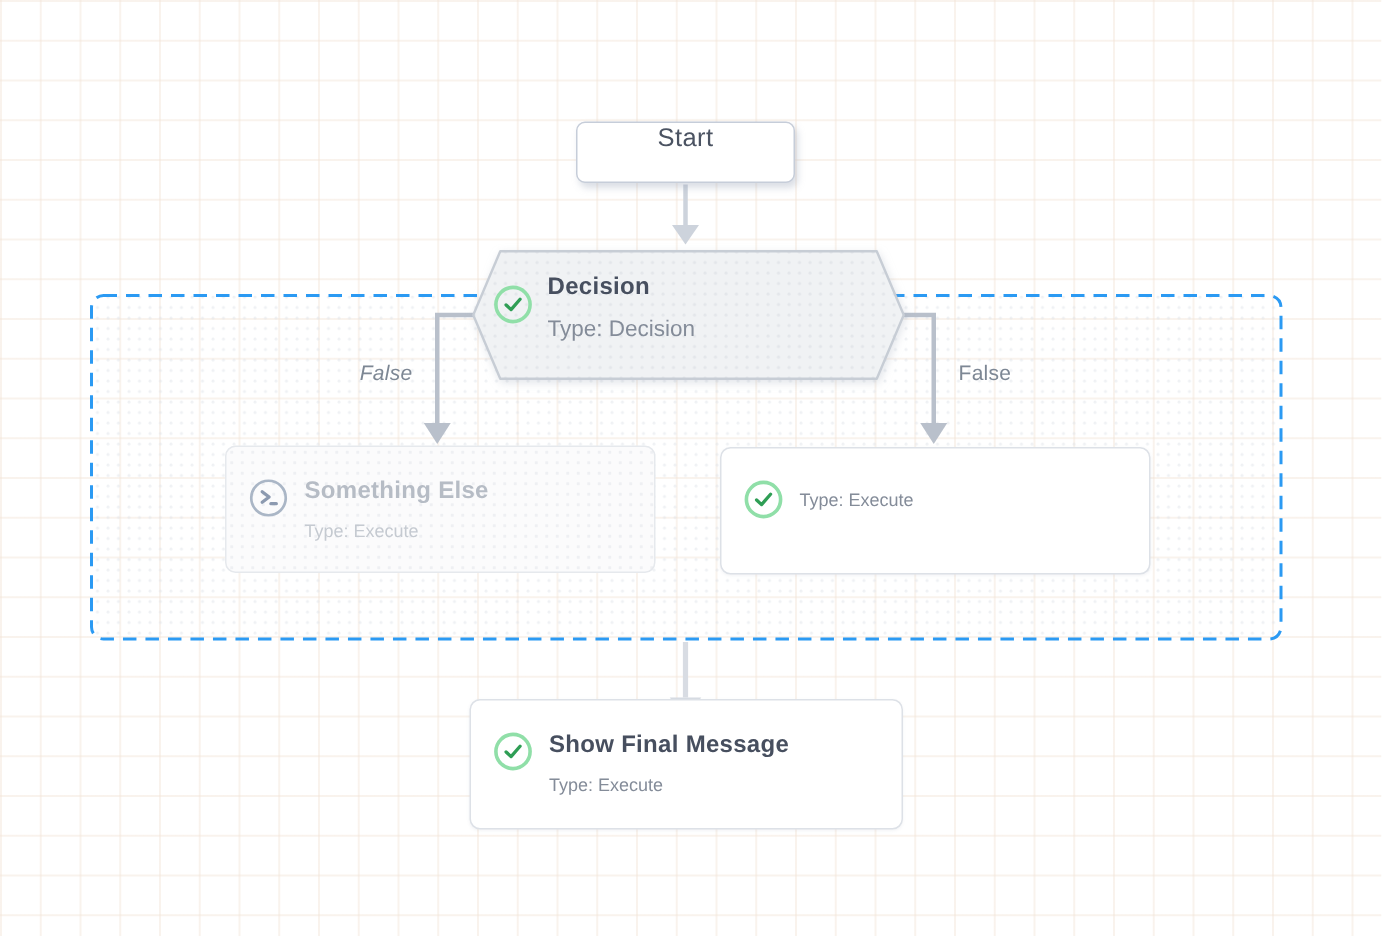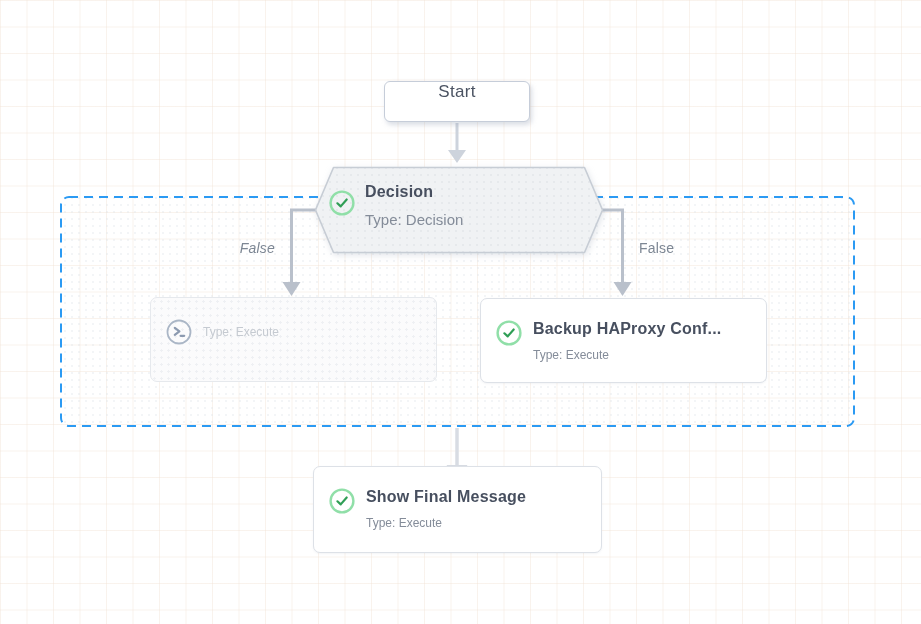--- a/index.html
+++ b/index.html
@@ -141,35 +141,35 @@
   <div class="node skipped" style="left:150px;top:297px;width:287px;height:85px;">
     <div class="row">
       <span class="status">
         <svg width="26" height="26" viewBox="0 0 26 26">
           <circle cx="13" cy="13" r="11.5" fill="none" stroke="#aab6c6" stroke-width="1.8"></circle>
           <path d="M8.8 8.8 L13.4 12.3 L8.8 15.8" fill="none" stroke="#8c9ab0" stroke-width="2.2" stroke-linecap="round" stroke-linejoin="round"></path>
           <path d="M14.6 16.8 H18.2" fill="none" stroke="#8c9ab0" stroke-width="2.2" stroke-linecap="round"></path>
         </svg>
       </span>
       <span class="texts">
+        <span class="node-title">Something Else</span>
         <span class="node-sub">Type: Execute</span>
       </span>
     </div>
   </div>
 
   <div class="node" style="left:480px;top:298px;width:287px;height:85px;">
     <div class="row">
       <span class="status">
         <svg width="26" height="26" viewBox="0 0 26 26">
           <circle cx="13" cy="13" r="11.4" fill="none" stroke="#90dfa8" stroke-width="2.4"></circle>
           <path d="M8.4 13.3 L11.7 16.4 L17.7 9.5" fill="none" stroke="#2f9e55" stroke-width="2.2" stroke-linecap="round" stroke-linejoin="round"></path>
         </svg>
       </span>
       <span class="texts">
-        <span class="node-title">Backup HAProxy Conf...</span>
         <span class="node-sub">Type: Execute</span>
       </span>
     </div>
   </div>
 
   <div class="node" style="left:313px;top:466px;width:289px;height:87px;">
     <div class="row">
       <span class="status">
         <svg width="26" height="26" viewBox="0 0 26 26">
           <circle cx="13" cy="13" r="11.4" fill="none" stroke="#90dfa8" stroke-width="2.4"></circle>

